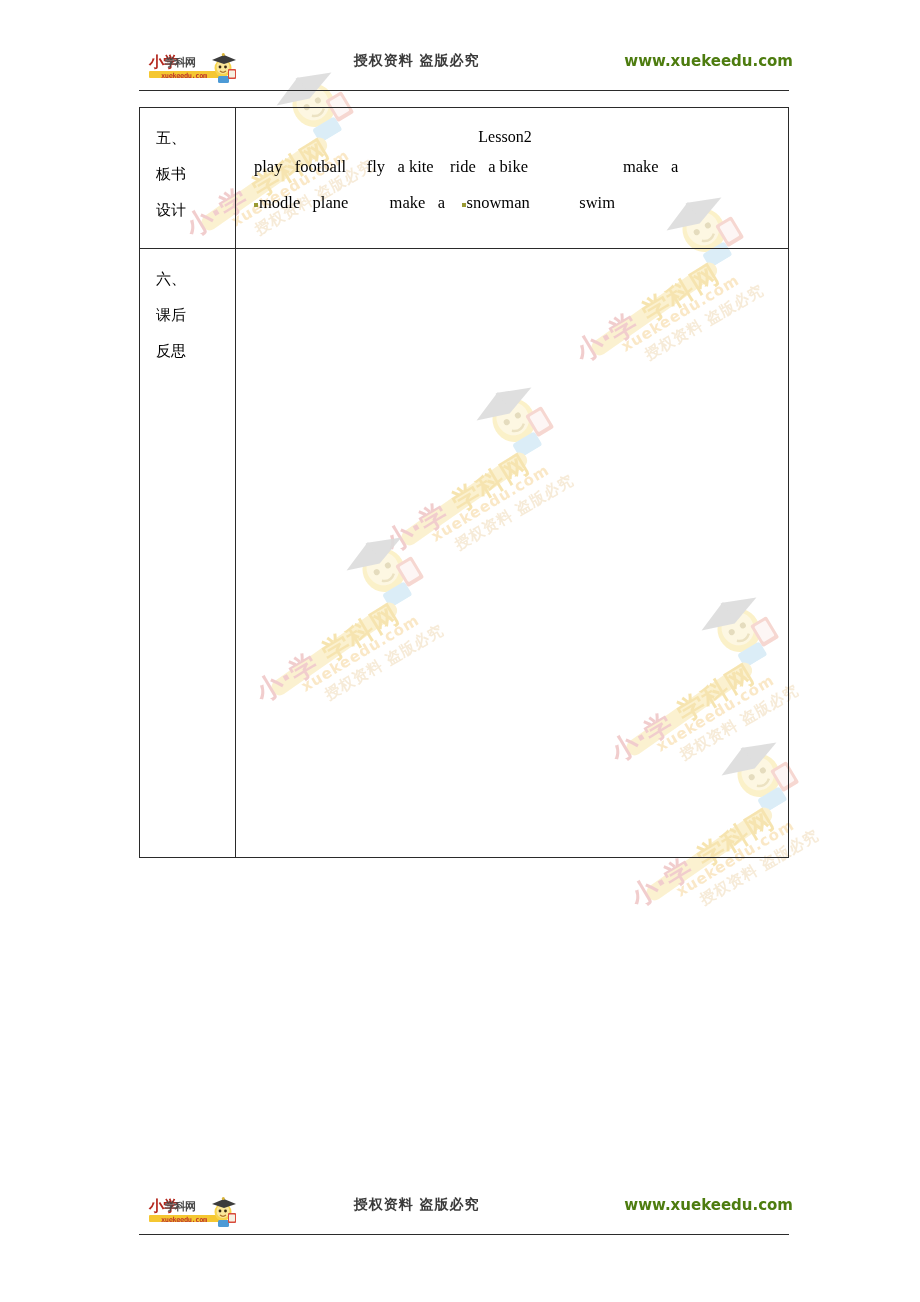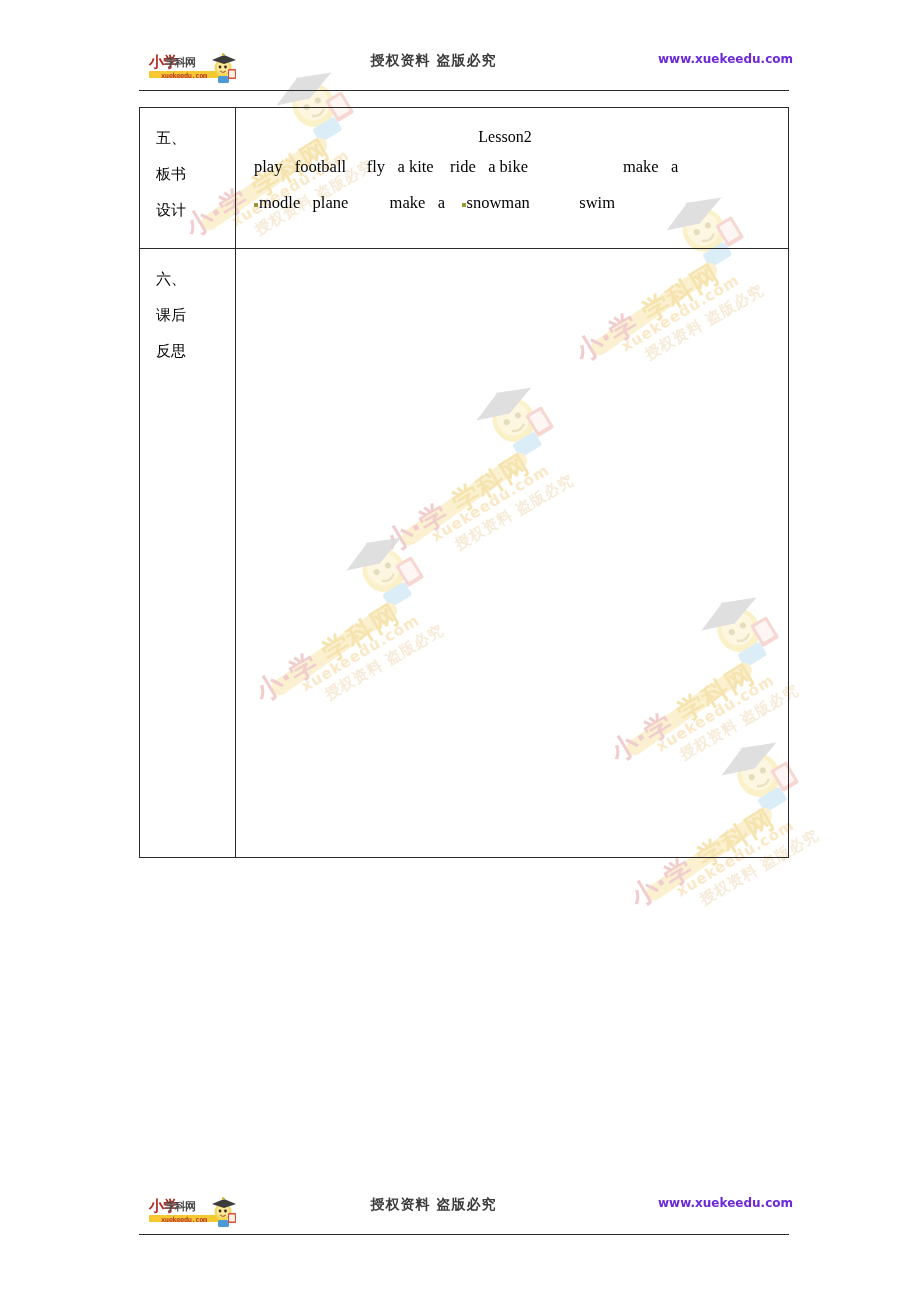--- a/index.html
+++ b/index.html
@@ -112,23 +112,23 @@
     font-family: "DejaVu Sans", sans-serif;
     font-size: 14px;
     font-weight: bold;
     color: #3a3a3a;
     letter-spacing: 1px;
     margin-left: -30px;
   }
   .band-right {
     flex: 0 0 auto;
     font-family: "DejaVu Sans", sans-serif;
-    font-size: 12px;
-    font-weight: bold;
-    color: #6d28d9;
+    font-size: 15px;
+    font-weight: bold;
+    color: #4d7c0f;
     letter-spacing: 0px;
     padding-right: 4px;
   }
 
   
   .doc-table {
     position: absolute;
     left: 139px;
     top: 107px;
     width: 649px;

